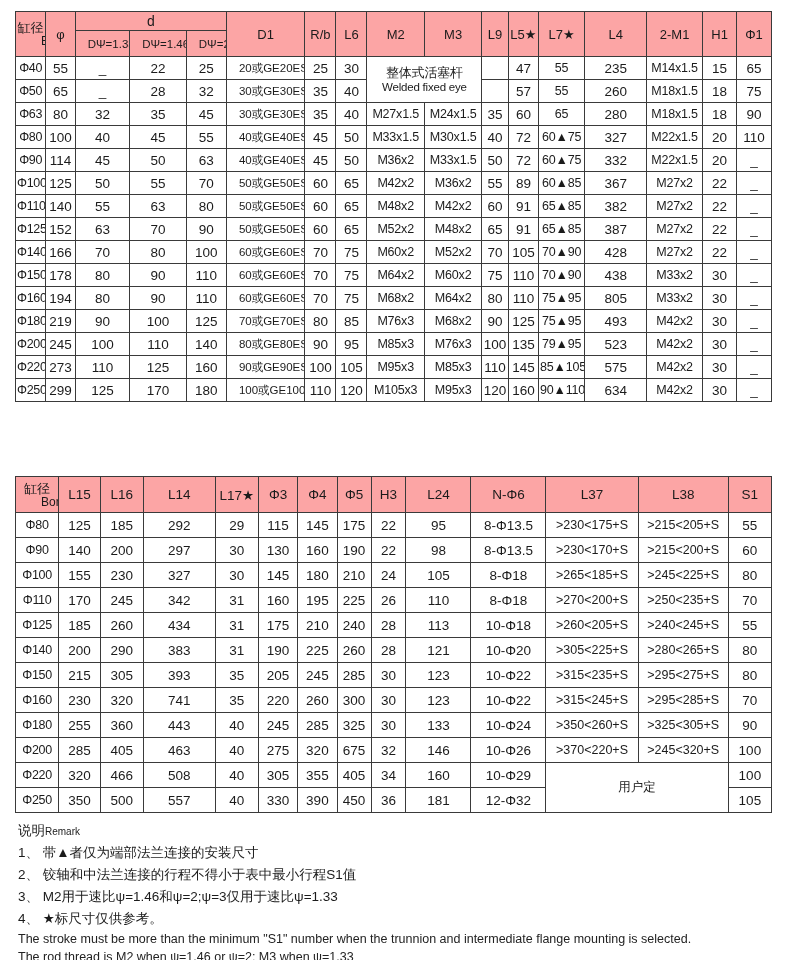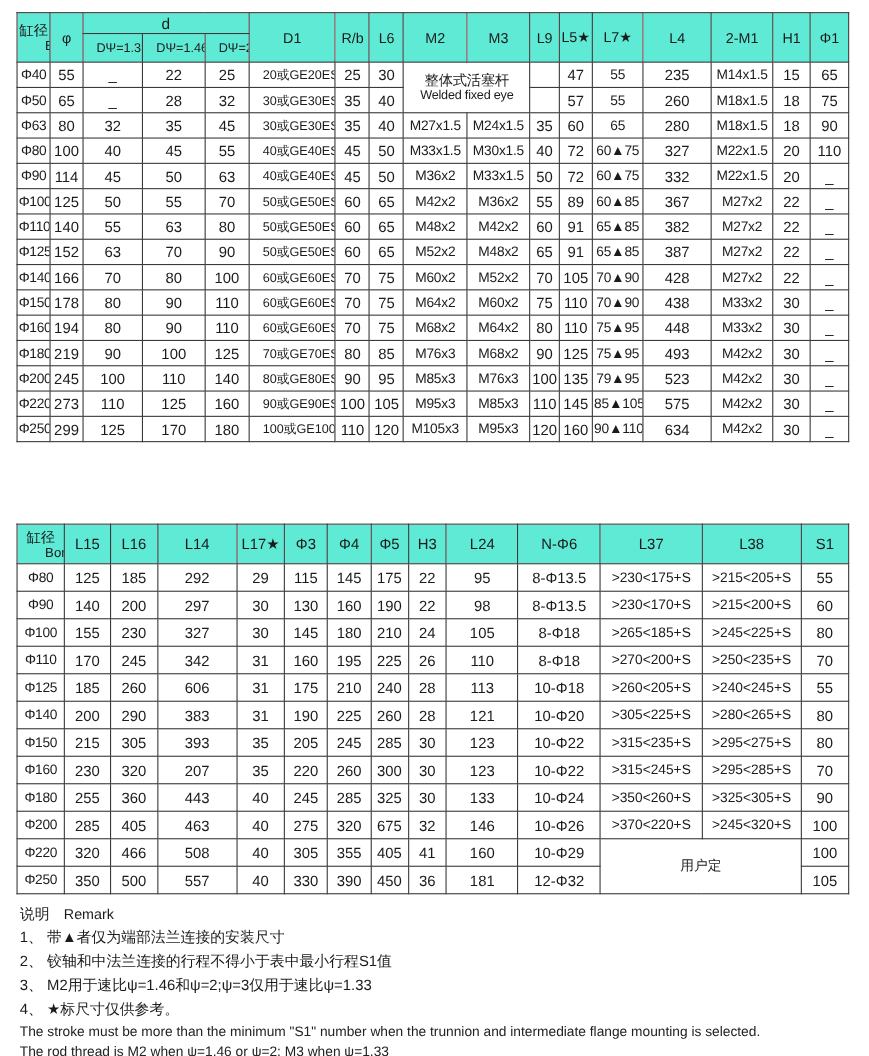--- a/index.html
+++ b/index.html
@@ -6,21 +6,21 @@
   body{
     width:790px;height:960px;background:#ffffff;
     font-family:"Liberation Sans","DejaVu Sans",sans-serif;
     color:#1b1b1b;overflow:hidden;
   }
   table{border-collapse:collapse;table-layout:fixed;margin-left:15px;}
   th,td{
     border:1.5px solid #3a3a3a;text-align:center;vertical-align:middle;
     padding:0 1px;overflow:hidden;white-space:nowrap;font-weight:normal;
   }
-  thead th{background:#5eead4;}
+  thead th{background:#fca5a5;}
   
   .t1{width:757px;margin-top:11px;}
   .t1 thead th{font-size:13px;}
   .t1 .dgroup{height:18px;font-size:14px;}
   .t1 .dsubrow th{height:25px;font-size:11.5px;padding-left:12px;}
   .t1 tbody td{height:22px;font-size:13.5px;}
   .t1 td[data-col="0"],.t2 td[data-col="0"]{font-size:12.5px;letter-spacing:-0.3px;}
   .t1 td[data-col="5"]{font-size:11.5px;padding-left:12px;}
   .t1 td[data-col="8"],.t1 td[data-col="9"],.t1 td[data-col="12"],.t1 td[data-col="14"]{font-size:12.5px;letter-spacing:-0.2px;}
   .boreth .zh{font-size:13px;line-height:15px;}
@@ -30,21 +30,21 @@
   td.welded .ml1{font-size:11.5px;text-align:center;}
   td.user{font-size:13.5px;}
   
   .t2{width:757px;margin-top:74px;}
   .t2 thead th{height:35px;font-size:13.5px;}
   .t2 tbody td{height:24px;font-size:13.5px;}
   .t2 td[data-col="11"],.t2 td[data-col="12"]{font-size:12.5px;}
   
   .notes{margin:8px 0 0 18px;}
   .notes-title{font-size:13.5px;line-height:20px;}
-  .notes-title .en-t{font-size:13px;padding-left:13px;}
+  .notes-title .en-t{font-size:10px;}
   .note-item{font-size:13.5px;line-height:22px;}
   .note-en{font-size:12.5px;line-height:18px;color:#222;}
   .note-en:first-of-type{margin-top:3px;}
 </style>
 </head>
 <body>
 
 <div class="page">
 
   <table class="t1">
@@ -292,21 +292,21 @@
           <td data-col="3">90</td>
           <td data-col="4">110</td>
           <td data-col="5">60或GE60ES</td>
           <td data-col="6">70</td>
           <td data-col="7">75</td>
           <td data-col="8">M68x2</td>
           <td data-col="9">M64x2</td>
           <td data-col="10">80</td>
           <td data-col="11">110</td>
           <td data-col="12">75▲95</td>
-          <td data-col="13">448</td>
+          <td data-col="13">805</td>
           <td data-col="14">M33x2</td>
           <td data-col="15">30</td>
           <td data-col="16">_</td>
         </tr>
         <tr>
           <td data-col="0">Φ180</td>
           <td data-col="1">219</td>
           <td data-col="2">90</td>
           <td data-col="3">100</td>
           <td data-col="4">125</td>
@@ -483,21 +483,21 @@
           <td data-col="9">110</td>
           <td data-col="10">8-Φ18</td>
           <td data-col="11">&gt;270&lt;200+S</td>
           <td data-col="12">&gt;250&lt;235+S</td>
           <td data-col="13">70</td>
         </tr>
         <tr>
           <td data-col="0">Φ125</td>
           <td data-col="1">185</td>
           <td data-col="2">260</td>
-          <td data-col="3">606</td>
+          <td data-col="3">434</td>
           <td data-col="4">31</td>
           <td data-col="5">175</td>
           <td data-col="6">210</td>
           <td data-col="7">240</td>
           <td data-col="8">28</td>
           <td data-col="9">113</td>
           <td data-col="10">10-Φ18</td>
           <td data-col="11">&gt;260&lt;205+S</td>
           <td data-col="12">&gt;240&lt;245+S</td>
           <td data-col="13">55</td>
@@ -531,21 +531,21 @@
           <td data-col="9">123</td>
           <td data-col="10">10-Φ22</td>
           <td data-col="11">&gt;315&lt;235+S</td>
           <td data-col="12">&gt;295&lt;275+S</td>
           <td data-col="13">80</td>
         </tr>
         <tr>
           <td data-col="0">Φ160</td>
           <td data-col="1">230</td>
           <td data-col="2">320</td>
-          <td data-col="3">207</td>
+          <td data-col="3">741</td>
           <td data-col="4">35</td>
           <td data-col="5">220</td>
           <td data-col="6">260</td>
           <td data-col="7">300</td>
           <td data-col="8">30</td>
           <td data-col="9">123</td>
           <td data-col="10">10-Φ22</td>
           <td data-col="11">&gt;315&lt;245+S</td>
           <td data-col="12">&gt;295&lt;285+S</td>
           <td data-col="13">70</td>
@@ -584,21 +584,21 @@
         </tr>
         <tr>
           <td data-col="0">Φ220</td>
           <td data-col="1">320</td>
           <td data-col="2">466</td>
           <td data-col="3">508</td>
           <td data-col="4">40</td>
           <td data-col="5">305</td>
           <td data-col="6">355</td>
           <td data-col="7">405</td>
-          <td data-col="8">41</td>
+          <td data-col="8">34</td>
           <td data-col="9">160</td>
           <td data-col="10">10-Φ29</td>
           <td data-col="11" colspan="2" rowspan="2" class="user">用户定</td>
           <td data-col="13">100</td>
         </tr>
         <tr>
           <td data-col="0">Φ250</td>
           <td data-col="1">350</td>
           <td data-col="2">500</td>
           <td data-col="3">557</td>

